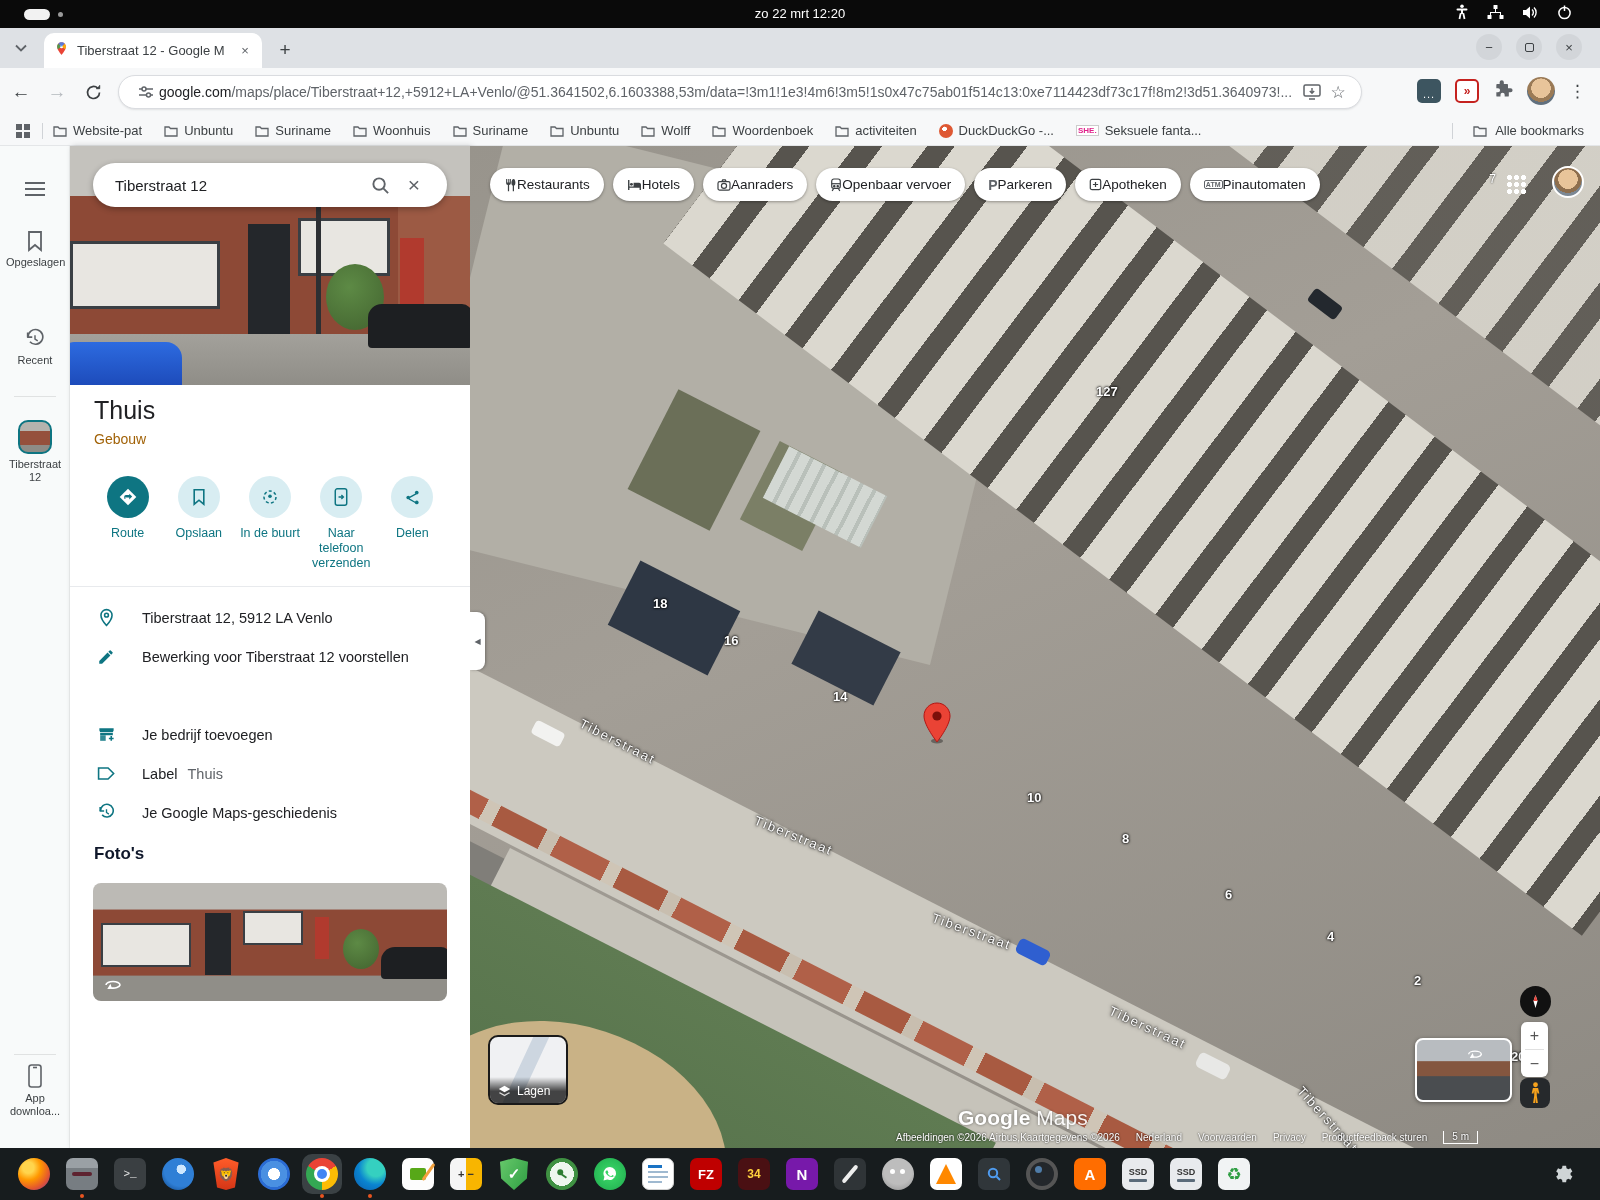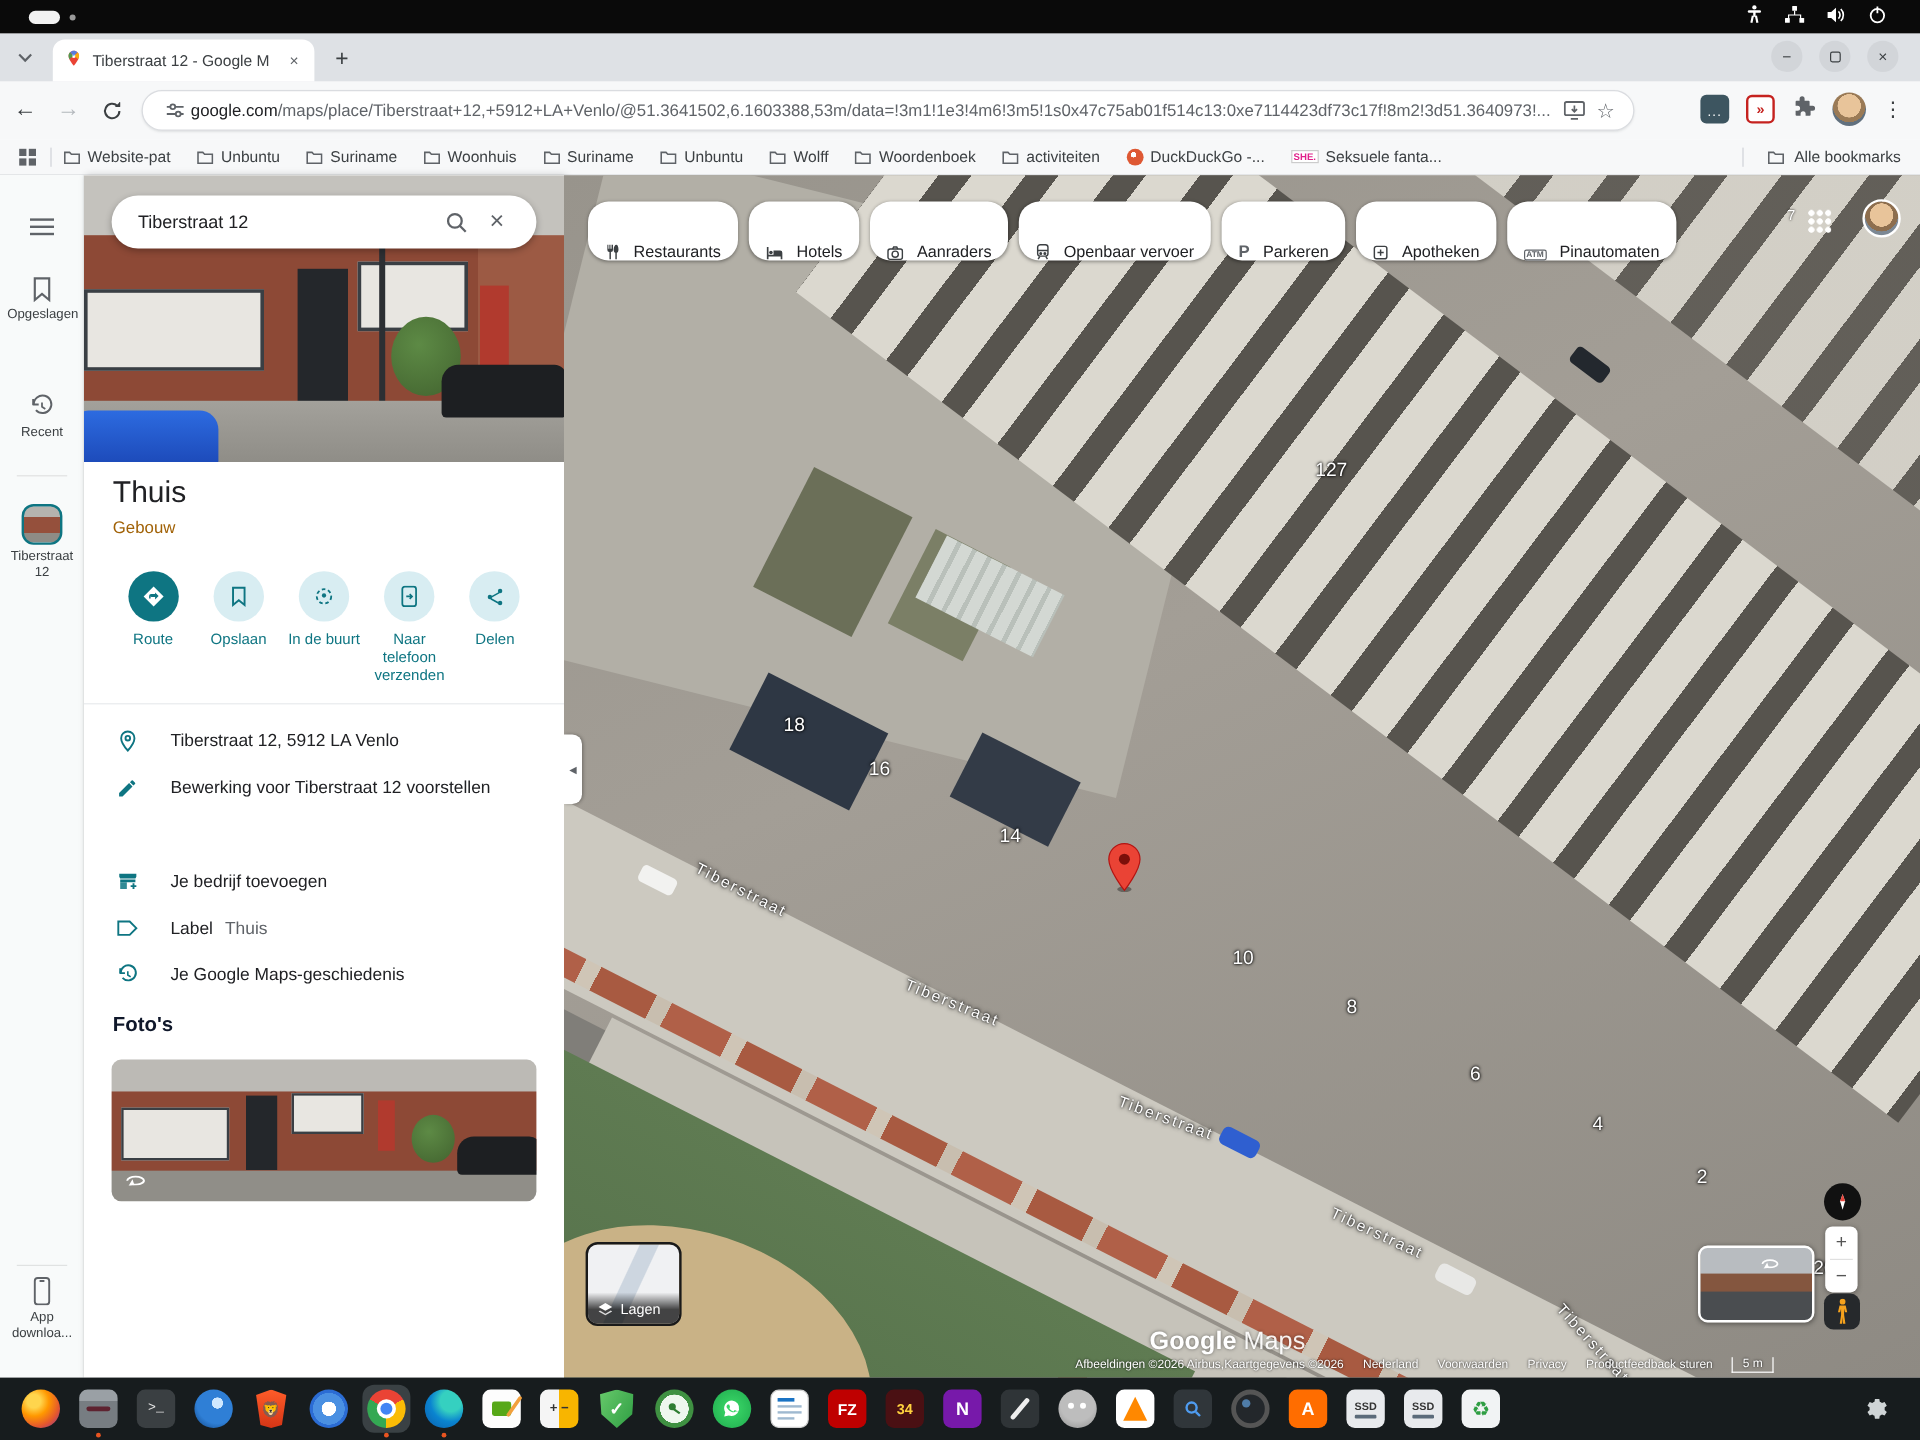--- a/index.html
+++ b/index.html
@@ -101,25 +101,25 @@
 
   .p-photos-h { position:absolute; left:24px; font-size:17px; font-weight:bold; color:#0f172a; }
   .p-thumb { position:absolute; left:23px; width:354px; height:118px; border-radius:8px; overflow:hidden; background:linear-gradient(#bcbab5 0 22%, #8d4936 23% 78%, #908e88 79%); }
   .p-thumb .t-win { position:absolute; background:#e8e6e1; border:2px solid #3a3f44; }
   .p-thumb .t360 { position:absolute; left:10px; bottom:8px; color:#fff; }
 
   
   #map { position:absolute; top:146px; bottom:52px; left:470px; width:1130px; overflow:hidden; background:linear-gradient(155deg,#98948c 0%,#a39e96 40%,#8e8a83 100%); }
   .m-layer { position:absolute; }
   .zig { background:repeating-linear-gradient(90deg,#dbd8cf 0 36px,#57544e 36px 58px); }
-  .m-lab { position:absolute; color:#fff; font-size:16px; font-weight:normal; text-shadow:0 0 2px #000, 0 0 3px #000; }
+  .m-lab { position:absolute; color:#fff; font-size:13px; font-weight:bold; text-shadow:0 0 2px #000, 0 0 3px #000; }
   .m-street { position:absolute; color:#fff; font-size:13px; letter-spacing:2px; text-shadow:0 0 2px #000,0 0 4px #000; white-space:nowrap; }
 
   .chips { position:absolute; top:22px; left:20px; display:flex; gap:9px; }
-  .chip { height:49px; background:#fff; border-radius:17px; box-shadow:0 1px 3px rgba(0,0,0,.35); display:flex; align-items:flex-end; gap:11px; padding:0 14px; font-size:13.5px; color:#202124; white-space:nowrap; }
+  .chip { height:33px; background:#fff; border-radius:17px; box-shadow:0 1px 3px rgba(0,0,0,.35); display:flex; align-items:center; gap:0; padding:0 14px; font-size:13.5px; color:#202124; white-space:nowrap; }
   .chip .cic { color:#5f6368; display:flex; }
   .chip .pp { font-weight:bold; font-size:14px; }
   .chip .atm { font-size:7px; font-weight:bold; border:1px solid #5f6368; padding:0 1px; border-radius:2px; }
 
   .apps-badge { position:absolute; top:26px; right:104px; color:#fff; font-size:12px; text-shadow:0 0 2px #000; }
   .apps-grid { position:absolute; top:28px; right:74px; width:20px; height:20px; background:
     radial-gradient(circle, #fff 2.4px, transparent 2.6px) 0 0/7px 7px; }
   .map-avatar { position:absolute; top:20px; right:16px; width:32px; height:32px; border-radius:50%; border:2px solid #fff; background:radial-gradient(circle at 50% 40%, #e8c49a 0 44%, #8d6e4e 45% 62%, #7c8894 63%); }
 
   .collapse { position:absolute; left:0; top:466px; width:15px; height:58px; background:#fff; border-radius:0 8px 8px 0; box-shadow:1px 0 3px rgba(0,0,0,.3); display:flex; align-items:center; justify-content:center; font-size:8px; color:#5f6368; }
@@ -155,20 +155,21 @@
   .ic-circle { width:32px; height:32px; border-radius:50%; }
   .ic-sq { width:32px; height:32px; border-radius:7px; display:flex; align-items:center; justify-content:center; }
   .tk-gear { position:absolute; right:16px; }
 </style>
 </head>
 <body>
 
 <div id="sysbar">
   <div class="pill"></div>
   <div class="dot"></div>
+  <div class="clock">zo 22 mrt 12:20</div>
   <div class="tray">
     <span>
         <svg width="14" height="16" viewBox="0 0 14 16" fill="#fff">
           <circle cx="7" cy="2.2" r="1.8"></circle>
           <rect x="1.5" y="4.6" width="11" height="2" rx="1"></rect>
           <rect x="6" y="5" width="2" height="5"></rect>
           <rect x="4.2" y="9" width="1.8" height="6" transform="rotate(12 5 12)"></rect>
           <rect x="8" y="9" width="1.8" height="6" transform="rotate(-12 9 12)"></rect>
         </svg>
       </span>

